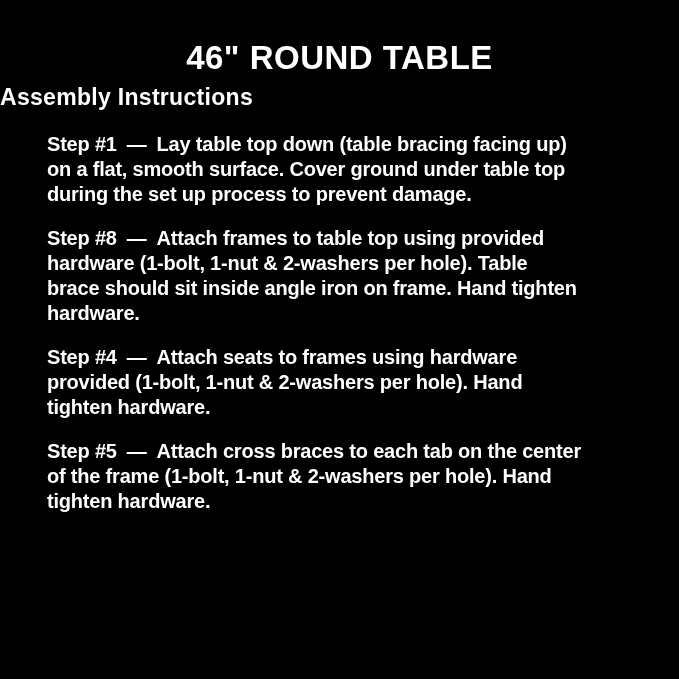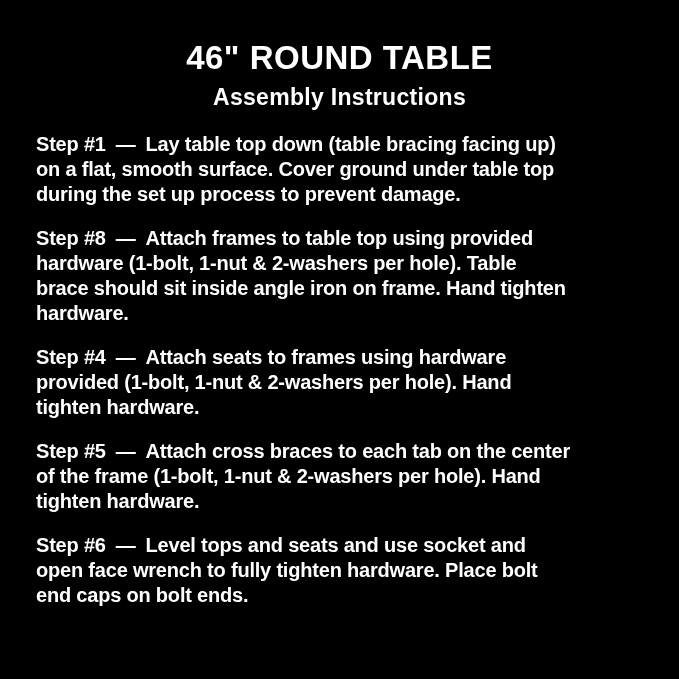--- a/index.html
+++ b/index.html
@@ -21,28 +21,28 @@
   }
   .title {
     margin: 0;
     text-align: center;
     font-size: 33px;
     line-height: 40px;
     letter-spacing: 0.5px;
   }
   .subtitle {
     margin: 4px 0 0 0;
-    text-align: center;
+    text-align: left;
     font-size: 23px;
     line-height: 30px;
     letter-spacing: 0.3px;
   }
   .steps {
     margin-top: 20px;
-    padding: 0 26px 0 36px;
+    padding: 0 26px 0 47px;
     font-size: 20px;
     line-height: 25px;
     letter-spacing: -0.2px;
   }
   .step {
     margin: 0 0 19px 0;
   }
   .step-label {
     white-space: nowrap;
   }
@@ -72,17 +72,14 @@
 
     <p class="step"><span class="step-label">Step #4</span><span class="step-dash">—</span><span class="step-body">Attach seats to frames using hardware
 provided (1-bolt, 1-nut &amp; 2-washers per hole). Hand
 tighten hardware.</span></p>
 
     <p class="step"><span class="step-label">Step #5</span><span class="step-dash">—</span><span class="step-body">Attach cross braces to each tab on the center
 of the frame (1-bolt, 1-nut &amp; 2-washers per hole). Hand
 tighten hardware.</span></p>
 
 
-    <p class="step"><span class="step-label">Step #6</span><span class="step-dash">—</span><span class="step-body">Level tops and seats and use socket and
-open face wrench to fully tighten hardware. Place bolt
-end caps on bolt ends.</span></p>
   </div>
 </div>
 
 </body></html>

